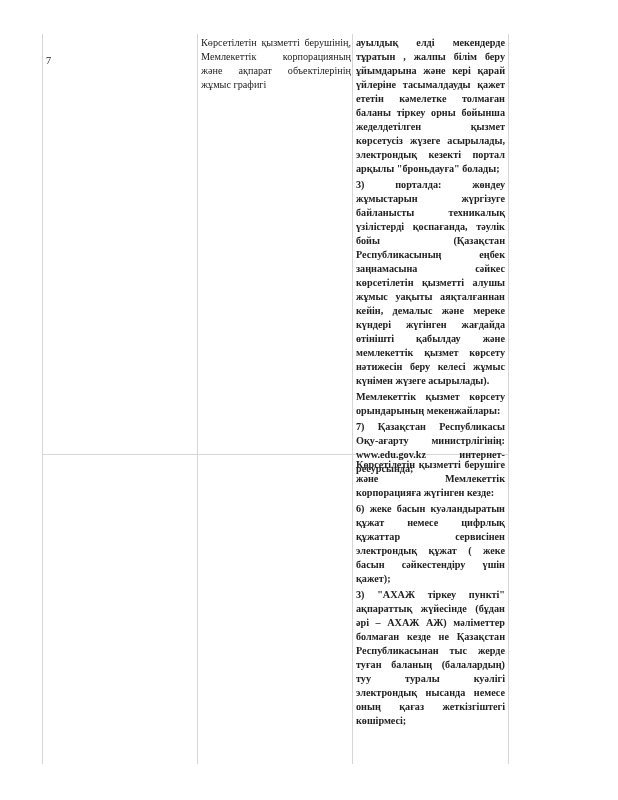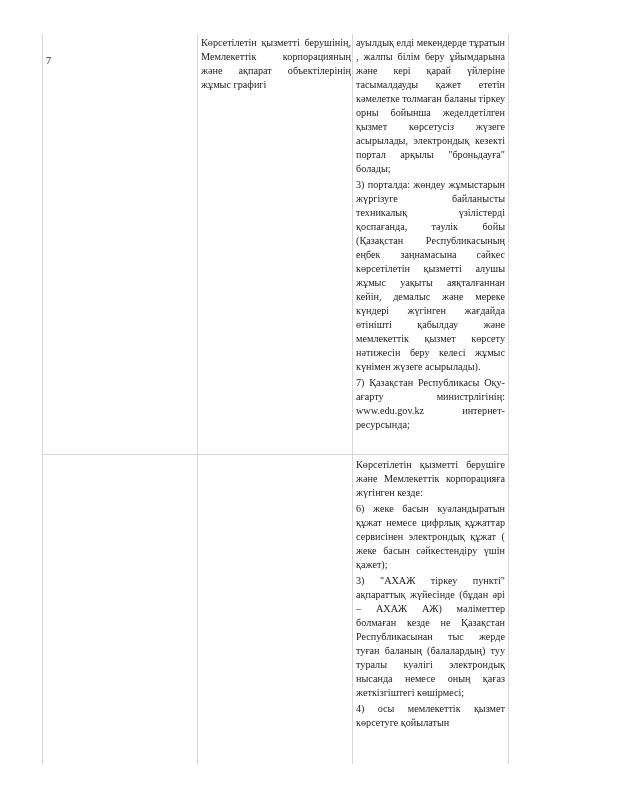--- a/index.html
+++ b/index.html
@@ -8,40 +8,40 @@
   .page { position:absolute; left:0; top:0; width:618px; height:800px; }
   .vline { position:absolute; width:1px; background:#d6d6d6; }
   .hline { position:absolute; height:1px; background:#d6d6d6; }
   .cell { position:absolute; font-size:10.2px; line-height:14px; }
   .num { left:46px; top:54px; }
   .c2 { left:201px; top:36px; width:150px; }
   .c3 { left:356px; width:149px; text-align:justify; text-align-last:left; }
   .c3 p { margin:0; }
   .r1 { top:36px; }
   .r2 { top:458px; }
-  .para { margin-bottom:2px !important; }
+  .para { margin-bottom:2px !important;font-weight:bold; }
 </style>
 </head>
 <body>
 
 <div class="page">
 
   <div class="vline" style="left:42px; top:34px; height:730px;"></div>
   <div class="vline" style="left:197px; top:34px; height:730px;"></div>
   <div class="vline" style="left:352px; top:34px; height:730px;"></div>
   <div class="vline" style="left:508px; top:34px; height:730px;"></div>
   <div class="hline" style="left:42px; top:454px; width:467px;"></div>
 
   <div class="cell num">7</div>
   <div class="cell c2" style="text-align:justify;">Көрсетілетін қызметті берушінің, Мемлекеттік корпорацияның және ақпарат объектілерінің жұмыс графигі</div>
   <div class="cell c3 r1">
     <p class="para">ауылдық елді мекендерде тұратын , жалпы білім беру ұйымдарына және кері қарай үйлеріне тасымалдауды қажет ететін кәмелетке толмаған баланы тіркеу орны бойынша жеделдетілген қызмет көрсетусіз жүзеге асырылады, электрондық кезекті портал арқылы "броньдауға" болады;</p>
     <p class="para">3) порталда: жөндеу жұмыстарын жүргізуге байланысты техникалық үзілістерді қоспағанда, тәулік бойы (Қазақстан Республикасының еңбек заңнамасына сәйкес көрсетілетін қызметті алушы жұмыс уақыты аяқталғаннан кейін, демалыс және мереке күндері жүгінген жағдайда өтінішті қабылдау және мемлекеттік қызмет көрсету нәтижесін беру келесі жұмыс күнімен жүзеге асырылады).</p>
+    <p class="para">Мемлекеттік қызмет көрсету орындарының мекенжайлары:</p>
     <p class="para">7) Қазақстан Республикасы Оқу-ағарту министрлігінің: www.edu.gov.kz интернет-ресурсында;</p>
   </div>
 
   <div class="cell c3 r2">
     <p class="para">Көрсетілетін қызметті берушіге және Мемлекеттік корпорацияға жүгінген кезде:</p>
     <p class="para">6) жеке басын куәландыратын құжат немесе цифрлық құжаттар сервисінен электрондық құжат ( жеке басын сәйкестендіру үшін қажет);</p>
     <p class="para">3) "АХАЖ тіркеу пункті" ақпараттық жүйесінде (бұдан әрі – АХАЖ АЖ) мәліметтер болмаған кезде не Қазақстан Республикасынан тыс жерде туған баланың (балалардың) туу туралы куәлігі электрондық нысанда немесе оның қағаз жеткізгіштегі көшірмесі;</p>
-    <p class="para">4) осы мемлекеттік қызмет көрсетуге қойылатын</p>
   </div>
 </div>
 
 </body></html>

